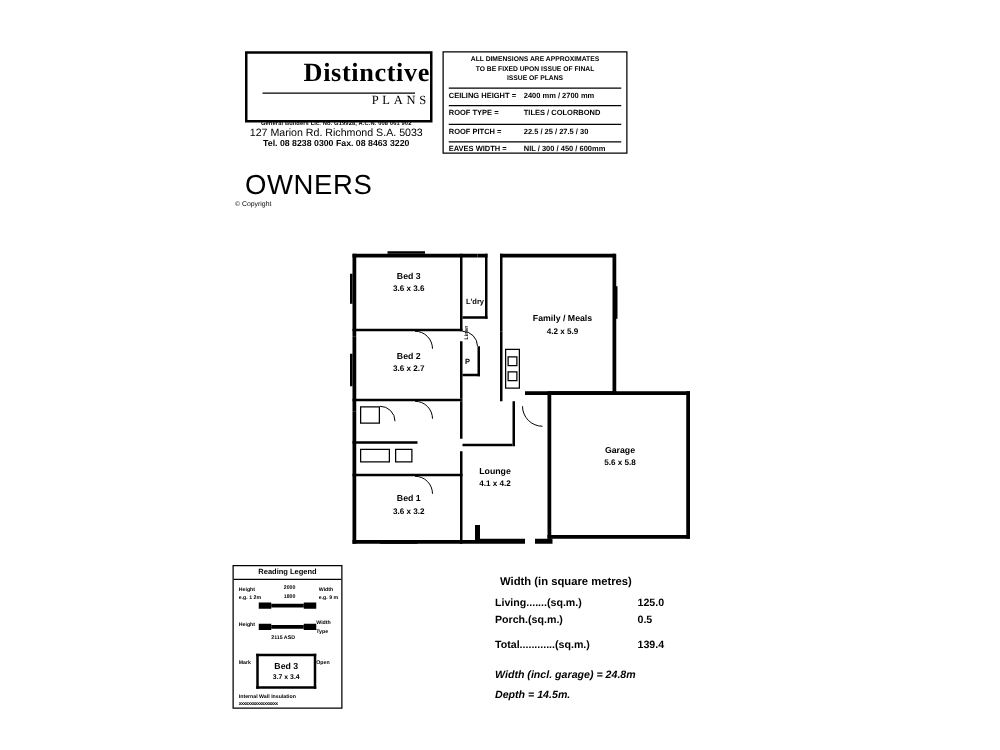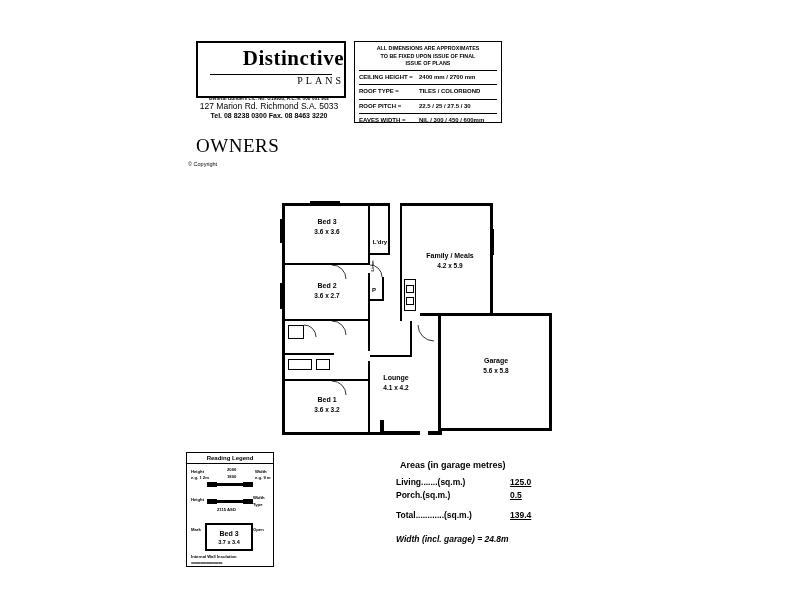--- a/index.html
+++ b/index.html
@@ -106,22 +106,22 @@
     display: flex;
     line-height: 9.5px;
     font-size: 6px;
   }
   .specs-row .k { width: 60px; }
   .specs-row .v { flex: 1; }
 
   .owners {
     position: absolute;
     left: 196px; top: 135px;
-    font-size: 19px;
-    font-family: Liberation Serif, serif;
+    font-size: 22px;
+    font-family: Liberation Sans, sans-serif;
     letter-spacing: 0.5px;
   }
   .copyright {
     position: absolute;
     left: 188px; top: 161px;
     font-size: 5.5px;
   }
 
   
   .plan {
@@ -202,21 +202,21 @@
   }
   .areas-row {
     display: flex;
     line-height: 13px;
   }
   .areas-row .k {
     width: 106px;
     text-align: left;
     padding-right: 8px;
   }
-  .areas-row .v { width: 40px; text-align: left; text-decoration: underline; }
+  .areas-row .v { width: 40px; text-align: left; }
   .areas-total { margin-top: 7px; }
   .areas-dim {
     margin-top: 10px;
     font-style: italic;
     font-size: 8.5px;
     line-height: 14px;
   }
 </style>
 </head>
 <body>
@@ -389,29 +389,30 @@
     <div class="legend-bar" style="left:64px; top:70px; width:2px; height:28px;"></div>
     <div class="legend-bar" style="left:18px; top:96px; width:48px; height:2px;"></div>
     <div class="legend-room" style="left:20px; top:76px; width:44px;">Bed 3</div>
     <div class="legend-room" style="left:20px; top:85px; width:44px; font-size:5.5px;">3.7 x 3.4</div>
 
     <div class="legend-txt" style="left:4px; top:101px;">Internal Wall Insulation</div>
     <div class="legend-txt" style="left:4px; top:107px; letter-spacing:-0.5px;">xxxxxxxxxxxxxxxxx</div>
   </div>
 
   <div class="areas">
-    <div class="areas-title">Areas (in garage metres)</div>
+    <div class="areas-title">Width (in square metres)</div>
     <div class="areas-row">
       <div class="k">Living.......(sq.m.)</div>
       <div class="v">125.0</div>
     </div>
     <div class="areas-row">
       <div class="k">Porch.(sq.m.)</div>
       <div class="v">0.5</div>
     </div>
     <div class="areas-row areas-total">
       <div class="k">Total............(sq.m.)</div>
       <div class="v">139.4</div>
     </div>
     <div class="areas-dim">Width (incl. garage) = 24.8m</div>
+    <div class="areas-dim ind" style="margin-top:2px;">Depth = 14.5m.</div>
   </div>
 
 </div>
 
 </body></html>

